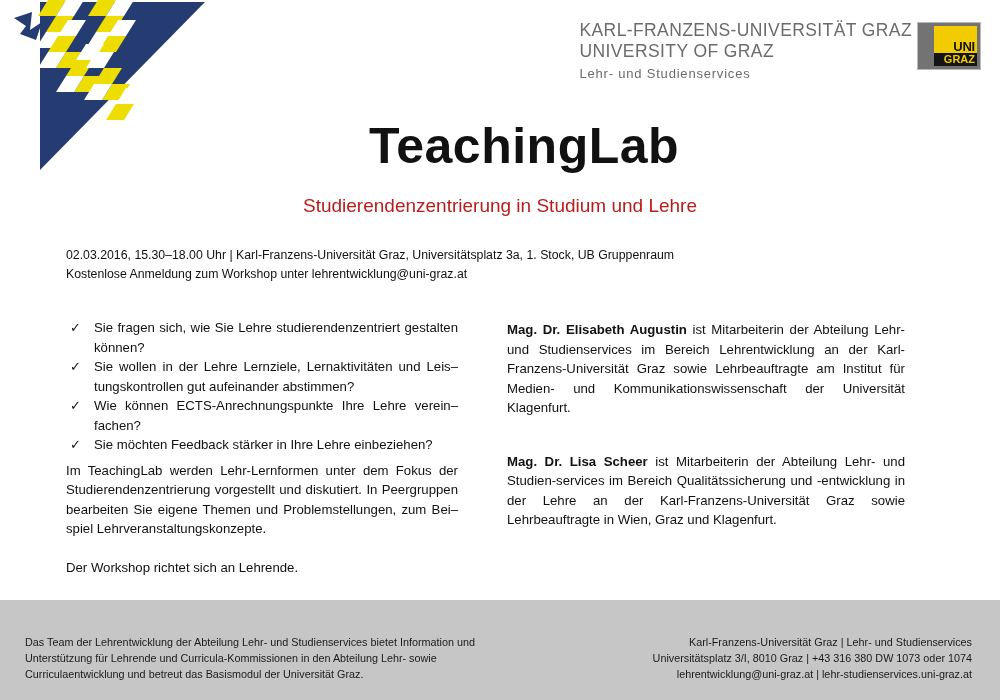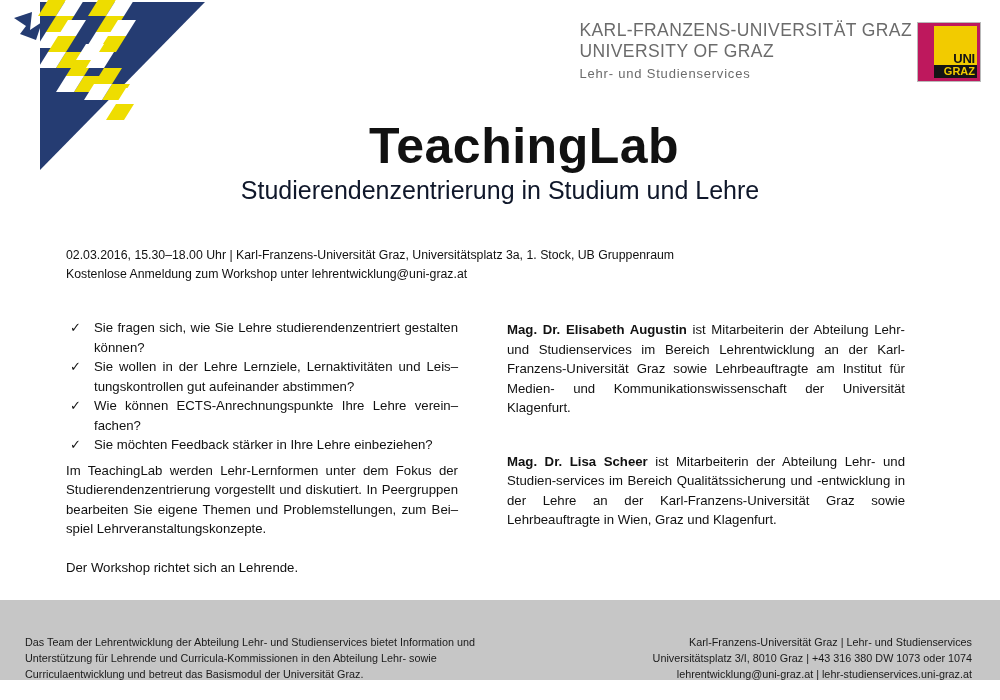--- a/index.html
+++ b/index.html
@@ -52,23 +52,23 @@
     margin-top: 2px;
     white-space: nowrap;
   }
 
   
   #unigraz-logo {
     position: absolute;
     left: 917px;
     top: 22px;
     width: 64px;
-    height: 60px;
+    height: 48px;
     border: 1px solid #b9b9b9;
-    background: #be185d;
+    background: #737373;
     box-sizing: border-box;
   }
   #unigraz-logo .yellow-field {
     position: absolute;
     left: 16px;
     top: 3px;
     right: 3px;
     bottom: 3px;
     background: #f2cb00;
   }
@@ -112,25 +112,25 @@
   }
   #main-title {
     font-size: 50px;
     font-weight: bold;
     line-height: 56px;
     letter-spacing: 0.5px;
     color: #111111;
     padding-left: 48px;
   }
   #subtitle {
-    font-size: 25px;
+    font-size: 19px;
     font-weight: normal;
     line-height: 24px;
-    color: #0f172a;
-    margin-top: 4px;
+    color: #b91c1c;
+    margin-top: 20px;
   }
 
   
   #event-info {
     position: absolute;
     left: 66px;
     top: 246px;
     font-size: 12.3px;
     line-height: 19px;
     color: #111111;
@@ -193,21 +193,21 @@
   }
   #bio-scheer { margin-top: 34px; }
   .bio-name { font-weight: bold; }
 
   
   #footer-band {
     position: absolute;
     left: 0;
     top: 600px;
     width: 1000px;
-    height: 80px;
+    height: 100px;
     background: #c6c6c6;
   }
   #footer-left {
     position: absolute;
     left: 25px;
     top: 34px;
     width: 450px;
     font-size: 10.8px;
     line-height: 16px;
     color: #1a1a1a;

